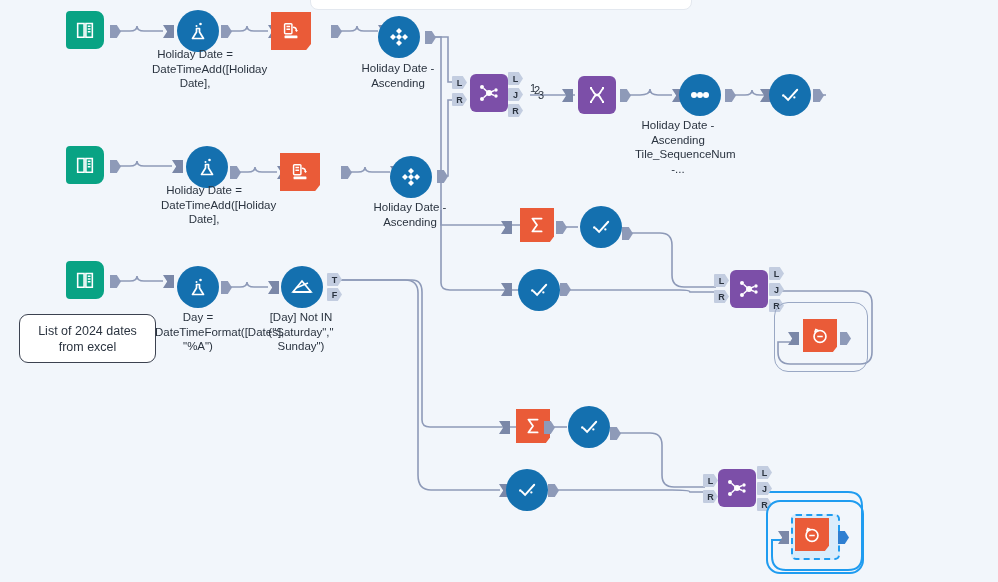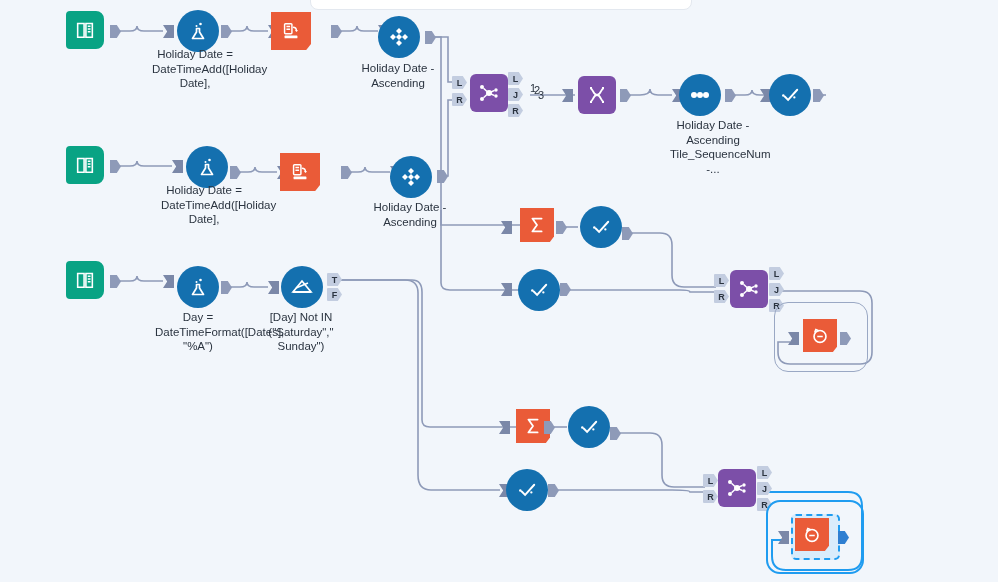--- a/index.html
+++ b/index.html
@@ -235,21 +235,21 @@
 
   <div class="node" style="left:679px;top:74px;">
     <div class="circ">
       <svg width="26" height="26" viewBox="0 0 26 26" fill="#fff">
         <circle cx="7" cy="13" r="3"></circle>
           <circle cx="13" cy="13" r="3"></circle>
           <circle cx="19" cy="13" r="3"></circle>
       </svg>
     </div>
   </div>
-  <div class="label" style="left:670px;top:118px;">Holiday Date - Ascending Tile_SequenceNum -...</div>
+  <div class="label" style="left:635px;top:118px;">Holiday Date - Ascending Tile_SequenceNum -...</div>
   <div class="anchor out" style="left:725px;top:89px;"></div>
   <div class="anchor in" style="left:760px;top:89px;"></div>
 
   <div class="node" style="left:769px;top:74px;">
     <div class="circ">
       <svg width="25" height="25" viewBox="0 0 26 26" fill="none" stroke="#fff" stroke-width="2" stroke-linecap="round">
         <path d="M7 14l3.5 3.5L20 7"></path>
           <circle cx="5.5" cy="13" r="1.3" fill="#fff" stroke="none"></circle>
         <circle cx="17" cy="15" r="1.2" fill="#fff" stroke="none"></circle>
       </svg>
@@ -341,20 +341,23 @@
         <path d="M4 18h18L13 7z" fill="none"></path>
         <path d="M4 18h18" stroke-width="2"></path>
         <path d="M7 14l12-5" stroke-width="1.5"></path>
       </svg>
     </div>
   </div>
   <div class="label" style="left:258px;top:310px;">[Day] Not IN ("Saturday"," Sunday")</div>
   <div class="port pointed" style="left:327px;top:273px;">T</div>
   <div class="port pointed" style="left:327px;top:288px;">F</div>
 
+  <div class="comment" style="left:19px;top:314px;width:137px;height:49px;">
+    <span>List of 2024 dates from excel</span>
+  </div>
 
   <div class="anchor in" style="left:501px;top:221px;"></div>
   <div class="node" style="left:520px;top:208px;">
     <div class="flag" style="width:34px;height:34px;">
       <svg width="22" height="22" viewBox="0 0 24 24" fill="none" stroke="#fff" stroke-width="2" stroke-linejoin="round" stroke-linecap="round">
         <path d="M17 5H7l5 7-5 7h10"></path>
       </svg>
     </div>
   </div>
   <div class="anchor out" style="left:556px;top:221px;"></div>

